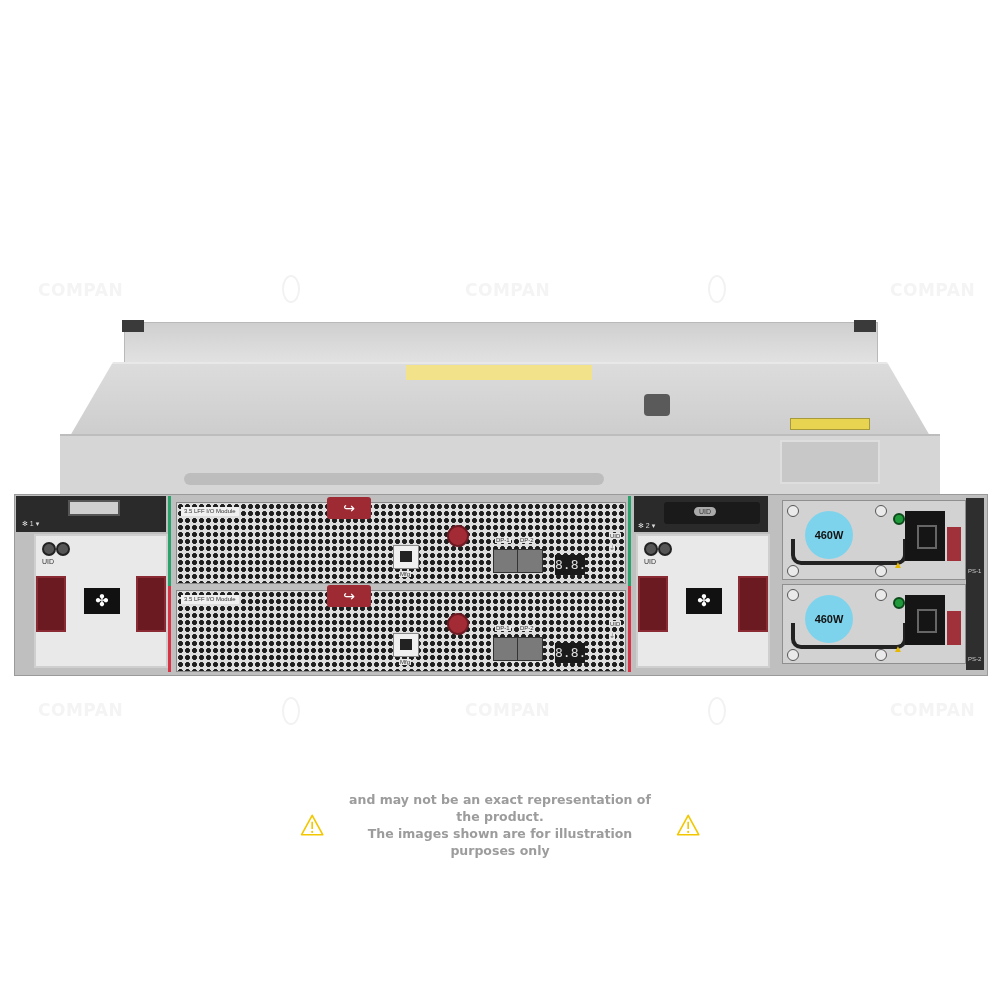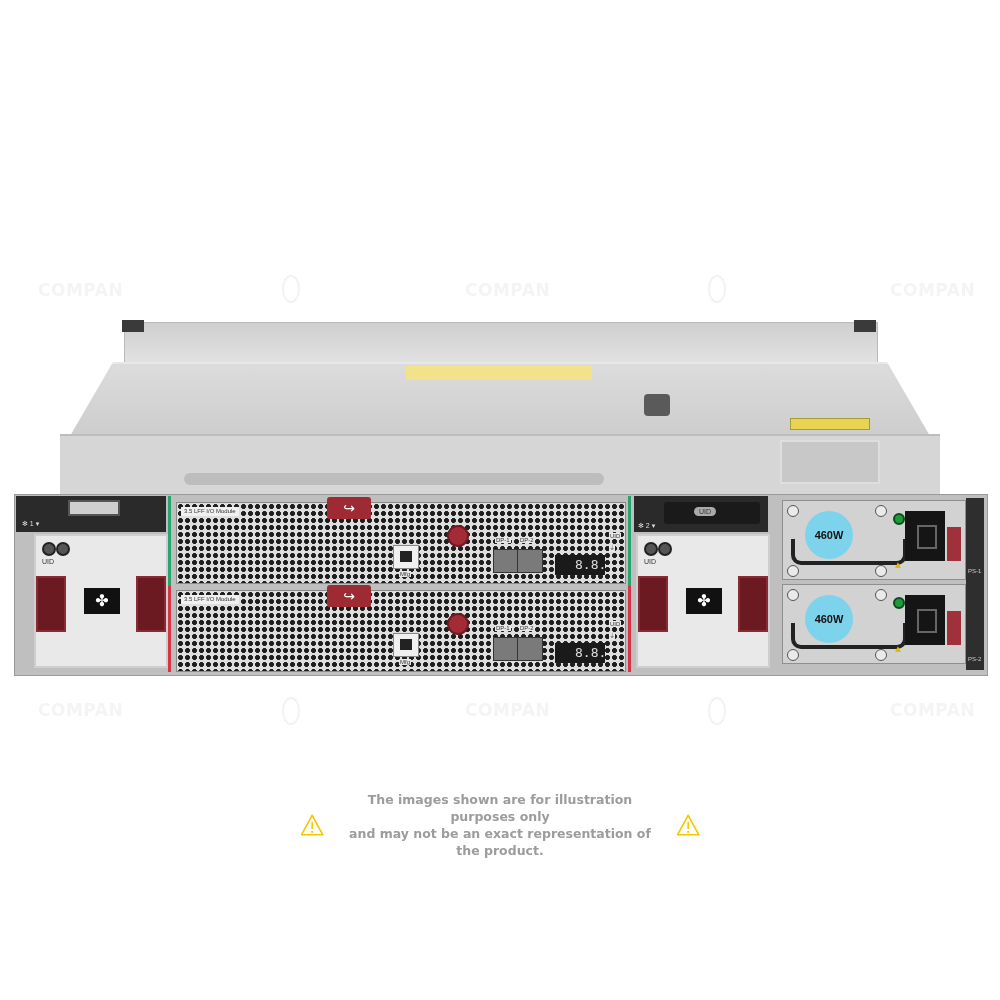--- a/index.html
+++ b/index.html
@@ -26,21 +26,21 @@
   .led{position:absolute;width:10px;height:10px;border-radius:50%;background:#555;border:2px solid #222;}
   .tiny{position:absolute;font-size:7px;color:#333;}
   .io{position:absolute;left:176px;width:448px;height:80px;background:#d8d8d8;border:1px solid #8a8a8a;
       background-image:radial-gradient(circle,#1e1e1e 2.2px,transparent 2.6px);background-size:7px 7px;background-color:#dedede;}
   .io .tag{position:absolute;left:4px;top:4px;background:#f0f0f0;font-size:6px;line-height:7px;padding:1px 3px;color:#333;}
   .io .pull{position:absolute;left:150px;top:-6px;width:44px;height:22px;background:#9e2a34;border-radius:3px;color:#fff;text-align:center;line-height:22px;font-size:14px;}
   .io .knob{position:absolute;left:270px;top:22px;width:18px;height:18px;border-radius:50%;background:#a32b36;border:2px solid #6d1a22;}
   .io .usb{position:absolute;left:216px;top:42px;width:24px;height:22px;background:#f0f0f0;border:1px solid #888;}
   .io .usb::after{content:"";position:absolute;left:6px;top:5px;width:12px;height:11px;background:#222;}
   .io .sfp{position:absolute;top:46px;width:24px;height:22px;background:#7a7a7a;border:1px solid #333;}
-  .io .seg{position:absolute;left:378px;top:52px;width:30px;height:20px;background:#1a1a1a;color:#ddd;font-family:"DejaVu Sans Mono",monospace;font-size:13px;text-align:left;line-height:20px;padding-left:20px;}
+  .io .seg{position:absolute;left:378px;top:52px;width:30px;height:20px;background:#1a1a1a;color:#ddd;font-family:"DejaVu Sans Mono",monospace;font-size:13px;text-align:left;line-height:20px;}
   .io .lbl{position:absolute;font-size:6px;color:#333;background:#e8e8e8;padding:0 1px;}
   .psu{position:absolute;left:782px;width:182px;height:78px;background:#d2d2d2;border:1px solid #8f8f8f;}
   .psu .fanc{position:absolute;left:22px;top:10px;width:48px;height:48px;border-radius:50%;background:#7dd3ec;color:#111;font-size:11px;text-align:center;line-height:48px;font-weight:bold;}
   .psu .grip{position:absolute;left:8px;top:38px;width:108px;height:22px;border:4px solid #222;border-top:none;border-radius:0 0 10px 10px;}
   .psu .pled{position:absolute;left:110px;top:12px;width:8px;height:8px;border-radius:50%;background:#1f9a3a;border:2px solid #0d4a1b;}
   .psu .warn{position:absolute;left:110px;top:58px;font-size:10px;color:#e6b800;}
   .psu .inlet{position:absolute;left:122px;top:10px;width:40px;height:50px;background:#151515;}
   .psu .inlet::after{content:"";position:absolute;left:12px;top:14px;width:16px;height:20px;border:2px solid #666;}
   .psu .rtab{position:absolute;left:164px;top:26px;width:14px;height:34px;background:#a0303a;}
   .screw{position:absolute;width:10px;height:10px;border-radius:50%;background:#eaeaea;border:1px solid #555;}
@@ -176,21 +176,21 @@
   </div>
 </div>
 
 <div class="disclaimer">
   <svg class="warn-ico" viewBox="0 0 30 28">
     <path d="M15 2 L28 26 L2 26 Z" fill="none" stroke="#f2c700" stroke-width="2" stroke-linejoin="round"></path>
     <line x1="15" y1="10" x2="15" y2="19" stroke="#f2c700" stroke-width="2"></line>
     <circle cx="15" cy="22.5" r="1.3" fill="#f2c700"></circle>
   </svg>
   <div class="disc-text">
+    <div>and may not be an exact representation of the product.</div>
     <div>The images shown are for illustration purposes only</div>
-    <div>and may not be an exact representation of the product.</div>
   </div>
   <svg class="warn-ico" viewBox="0 0 30 28">
     <path d="M15 2 L28 26 L2 26 Z" fill="none" stroke="#f2c700" stroke-width="2" stroke-linejoin="round"></path>
     <line x1="15" y1="10" x2="15" y2="19" stroke="#f2c700" stroke-width="2"></line>
     <circle cx="15" cy="22.5" r="1.3" fill="#f2c700"></circle>
   </svg>
 </div>
 
 </body></html>

